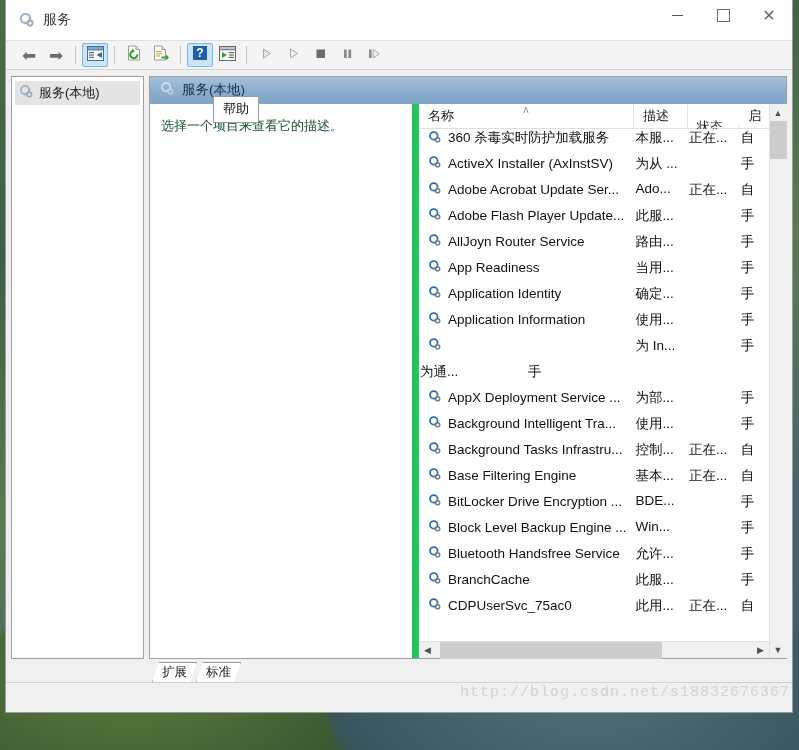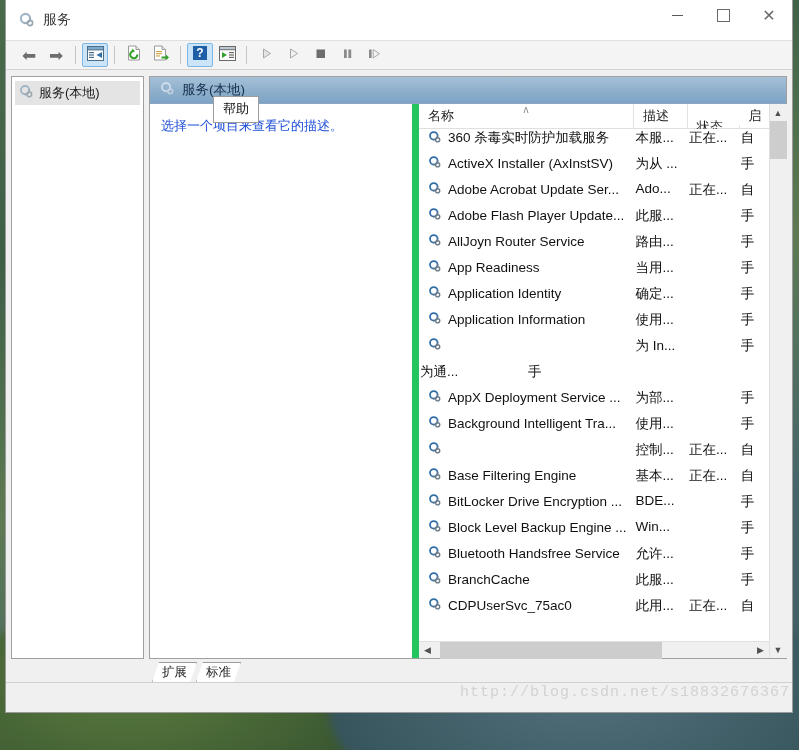--- a/index.html
+++ b/index.html
@@ -115,21 +115,21 @@
     background: linear-gradient(to bottom, #a7c0d8 0%, #8fb0cd 50%, #7ea4c6 100%);
     display: flex; align-items: center; padding-left: 10px; gap: 7px;
     border-bottom: 1px solid #8aa6c0;
   }
   .detail-header .dh-text {
     font-size: 13.5px; color: #16304d;
   }
   .detail-body { flex: 1 1 auto; display: flex; min-height: 0; }
   .desc-col {
     width: 262px; flex: 0 0 auto; padding: 12px 10px 0 11px;
-    font-size: 13px; color: #1d4ed8; line-height: 1.5;
+    font-size: 13px; color: #14532d; line-height: 1.5;
   }
 
   
   .listview {
     flex: 1 1 auto; display: flex; flex-direction: column;
     border-left: 7px solid #22c55e; min-width: 0;
   }
   .lv-headrow {
     display: flex; height: 25px; flex: 0 0 auto;
     background: #ffffff; border-bottom: 1px solid #dfdfdf;
@@ -586,20 +586,21 @@
               </div>
               <div class="lv-row">
                 <div class="cell-name">
                   <span class="svcicon">
   <svg width="14" height="14" viewBox="0 0 16 16">
     <circle cx="6.6" cy="6.6" r="4.3" fill="none" stroke="#2f6ea8" stroke-width="2"></circle>
     <circle cx="11" cy="11.2" r="2.4" fill="none" stroke="#6d7b86" stroke-width="1.6"></circle>
     <rect x="10.3" y="5.5" width="1.5" height="1.8" fill="#6d7b86"></rect>
     <rect x="5.7" y="10.5" width="1.6" height="1.5" fill="#6d7b86"></rect>
   </svg></span>
+                  <span>Background Tasks Infrastru...</span>
                 </div>
                 <div class="cell-desc">控制...</div>
                 <div class="cell-state">正在...</div>
                 <div class="cell-start">自</div>
               </div>
               <div class="lv-row">
                 <div class="cell-name">
                   <span class="svcicon">
   <svg width="14" height="14" viewBox="0 0 16 16">
     <circle cx="6.6" cy="6.6" r="4.3" fill="none" stroke="#2f6ea8" stroke-width="2"></circle>

